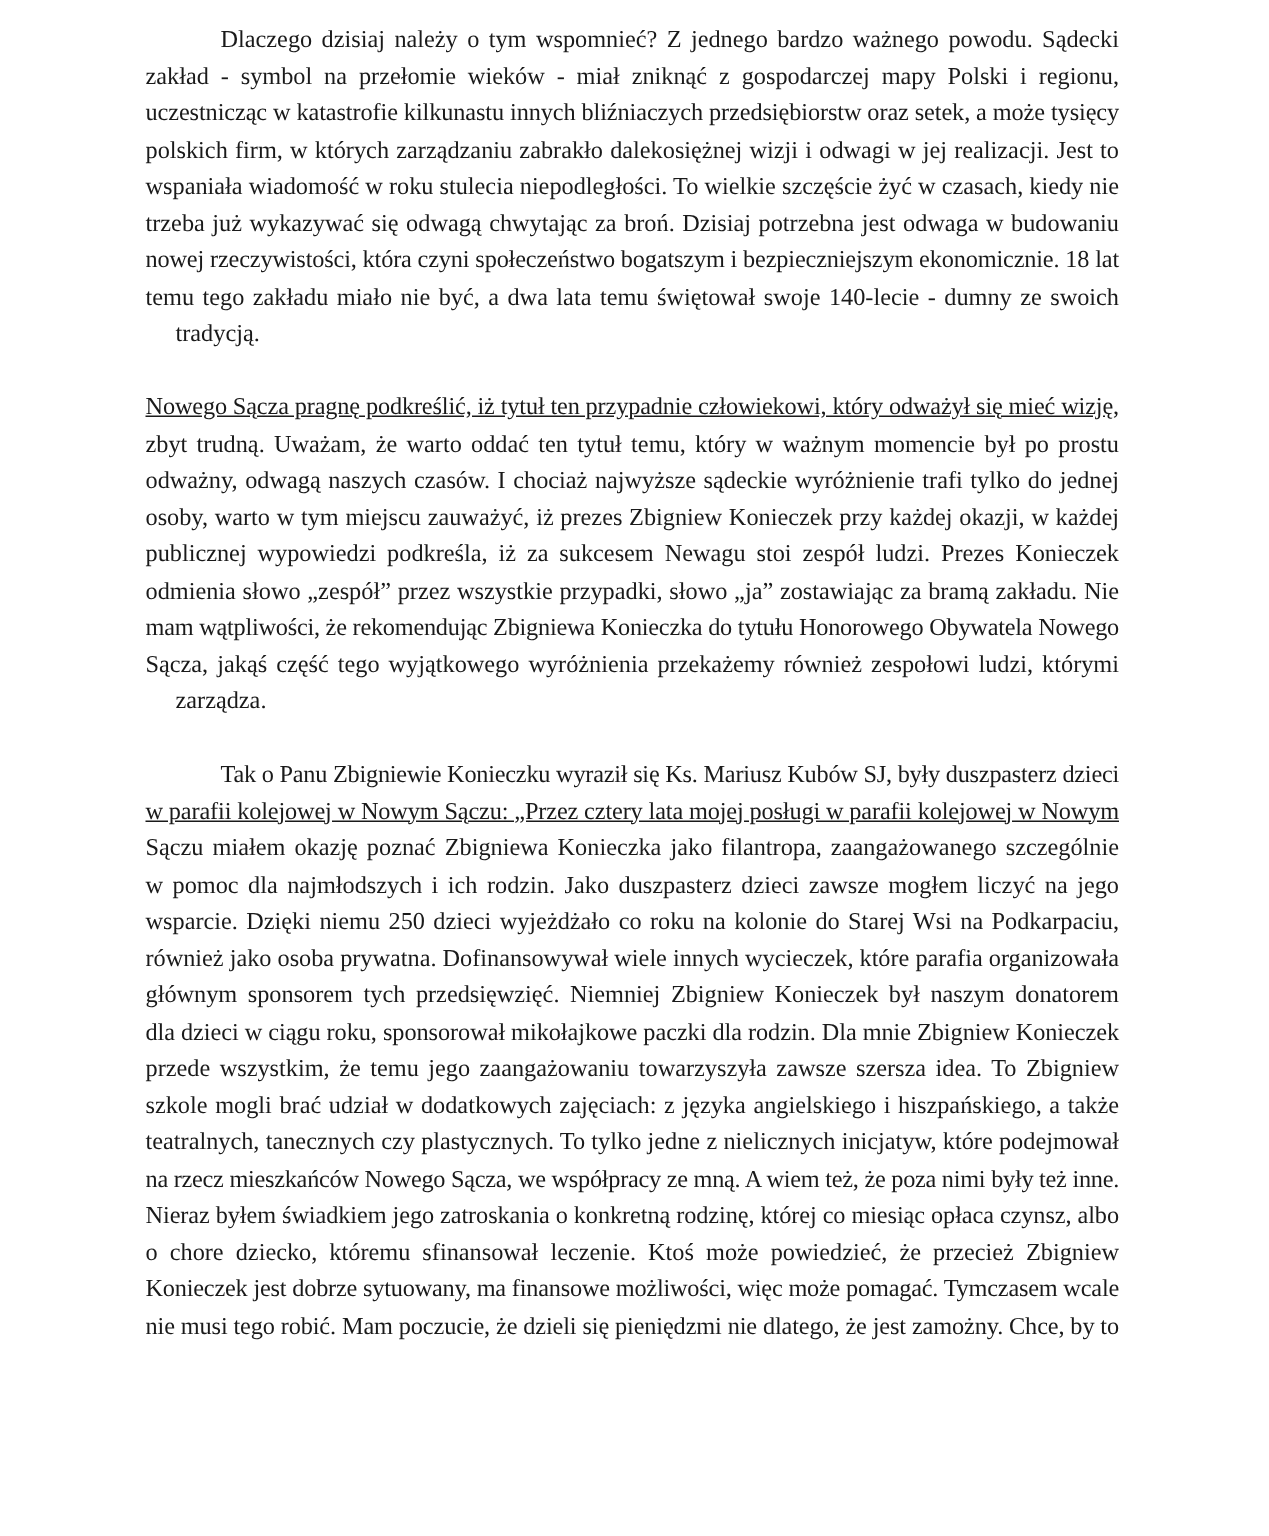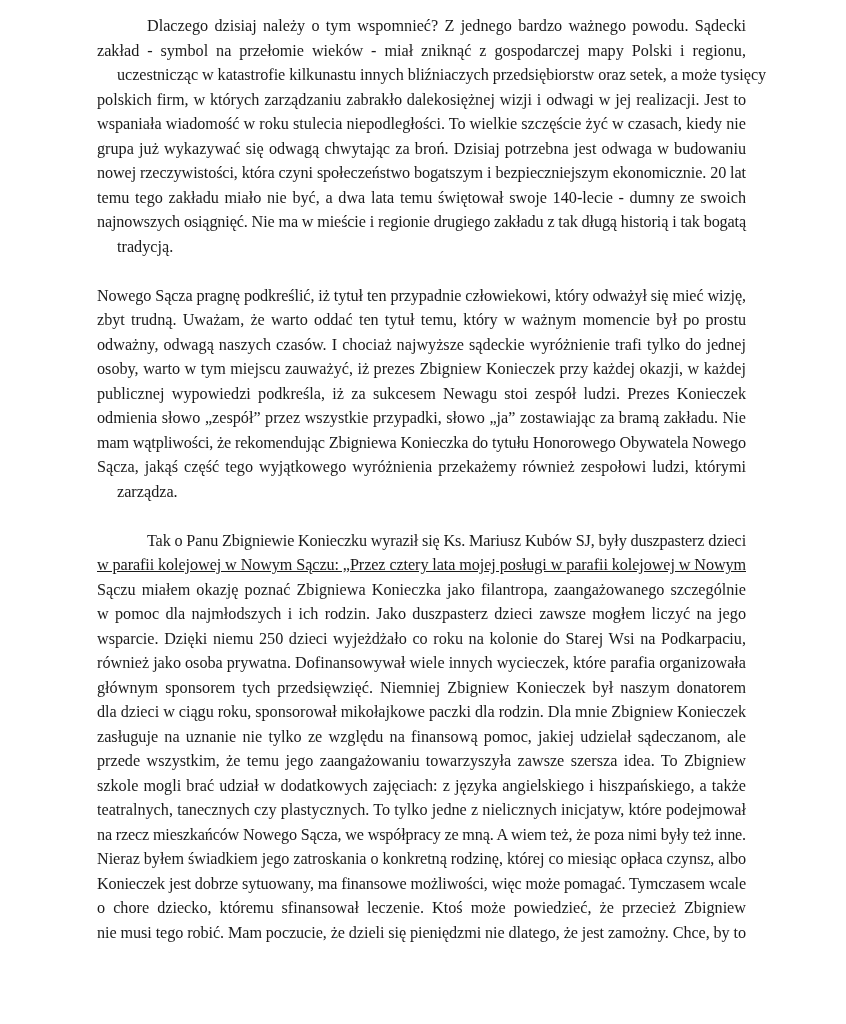--- a/index.html
+++ b/index.html
@@ -20,56 +20,54 @@
   .line.last { text-align-last: left; margin-left: 20px; }
   .line.indent { padding-left: 50px; }
 </style>
 </head>
 <body>
 
 <div class="page">
   <div class="para">
     <span class="line indent">Dlaczego dzisiaj należy o tym wspomnieć? Z jednego bardzo ważnego powodu. Sądecki</span>
     <span class="line">zakład - symbol na przełomie wieków - miał zniknąć z gospodarczej mapy Polski i regionu,</span>
-    <span class="line" style="letter-spacing: -0.063px; margin-left: 20px;">uczestnicząc w katastrofie kilkunastu innych bliźniaczych przedsiębiorstw oraz setek, a może tysięcy</span>
+    <span class="line" style="letter-spacing: -0.063px;">uczestnicząc w katastrofie kilkunastu innych bliźniaczych przedsiębiorstw oraz setek, a może tysięcy</span>
     <span class="line">polskich firm, w których zarządzaniu zabrakło dalekosiężnej wizji i odwagi w jej realizacji. Jest to</span>
     <span class="line">wspaniała wiadomość w roku stulecia niepodległości. To wielkie szczęście żyć w czasach, kiedy nie</span>
-    <span class="line">grupa już wykazywać się odwagą chwytając za broń. Dzisiaj potrzebna jest odwaga w budowaniu</span>
-    <span class="line" style="letter-spacing: -0.103px;">nowej rzeczywistości, która czyni społeczeństwo bogatszym i bezpieczniejszym ekonomicznie. 20 lat</span>
+    <span class="line">trzeba już wykazywać się odwagą chwytając za broń. Dzisiaj potrzebna jest odwaga w budowaniu</span>
+    <span class="line" style="letter-spacing: -0.103px;">nowej rzeczywistości, która czyni społeczeństwo bogatszym i bezpieczniejszym ekonomicznie. 18 lat</span>
     <span class="line">temu tego zakładu miało nie być, a dwa lata temu świętował swoje 140-lecie - dumny ze swoich</span>
-    <span class="line" style="letter-spacing: -0.139px;">najnowszych osiągnięć. Nie ma w mieście i regionie drugiego zakładu z tak długą historią i tak bogatą</span>
     <span class="line last">tradycją.</span>
   </div>
 
   <div class="para">
-    <span class="line" style="letter-spacing: -0.093px;">Nowego Sącza pragnę podkreślić, iż tytuł ten przypadnie człowiekowi, który odważył się mieć wizję,</span>
+    <span class="line" style="letter-spacing: -0.093px; text-decoration: underline;">Nowego Sącza pragnę podkreślić, iż tytuł ten przypadnie człowiekowi, który odważył się mieć wizję,</span>
     <span class="line">zbyt trudną. Uważam, że warto oddać ten tytuł temu, który w ważnym momencie był po prostu</span>
     <span class="line">odważny, odwagą naszych czasów. I chociaż najwyższe sądeckie wyróżnienie trafi tylko do jednej</span>
     <span class="line">osoby, warto w tym miejscu zauważyć, iż prezes Zbigniew Konieczek przy każdej okazji, w każdej</span>
     <span class="line">publicznej wypowiedzi podkreśla, iż za sukcesem Newagu stoi zespół ludzi. Prezes Konieczek</span>
     <span class="line">odmienia słowo „zespół” przez wszystkie przypadki, słowo „ja” zostawiając za bramą zakładu. Nie</span>
     <span class="line" style="letter-spacing: -0.156px;">mam wątpliwości, że rekomendując Zbigniewa Konieczka do tytułu Honorowego Obywatela Nowego</span>
     <span class="line">Sącza, jakąś część tego wyjątkowego wyróżnienia przekażemy również zespołowi ludzi, którymi</span>
     <span class="line last">zarządza.</span>
   </div>
 
   <div class="para">
     <span class="line indent" style="letter-spacing: -0.152px;">Tak o Panu Zbigniewie Konieczku wyraził się Ks. Mariusz Kubów SJ, były duszpasterz dzieci</span>
     <span class="line" style="letter-spacing: -0.091px; text-decoration: underline;">w parafii kolejowej w Nowym Sączu: „Przez cztery lata mojej posługi w parafii kolejowej w Nowym</span>
     <span class="line">Sączu miałem okazję poznać Zbigniewa Konieczka jako filantropa, zaangażowanego szczególnie</span>
     <span class="line">w pomoc dla najmłodszych i ich rodzin. Jako duszpasterz dzieci zawsze mogłem liczyć na jego</span>
     <span class="line">wsparcie. Dzięki niemu 250 dzieci wyjeżdżało co roku na kolonie do Starej Wsi na Podkarpaciu,</span>
     <span class="line" style="letter-spacing: -0.007px;">również jako osoba prywatna. Dofinansowywał wiele innych wycieczek, które parafia organizowała</span>
     <span class="line">głównym sponsorem tych przedsięwzięć. Niemniej Zbigniew Konieczek był naszym donatorem</span>
     <span class="line" style="letter-spacing: -0.034px;">dla dzieci w ciągu roku, sponsorował mikołajkowe paczki dla rodzin. Dla mnie Zbigniew Konieczek</span>
-    <span class="line">zasługuje na uznanie nie tylko ze względu na finansową pomoc, jakiej udzielał sądeczanom, ale</span>
     <span class="line">przede wszystkim, że temu jego zaangażowaniu towarzyszyła zawsze szersza idea. To Zbigniew</span>
     <span class="line">szkole mogli brać udział w dodatkowych zajęciach: z języka angielskiego i hiszpańskiego, a także</span>
     <span class="line">teatralnych, tanecznych czy plastycznych. To tylko jedne z nielicznych inicjatyw, które podejmował</span>
     <span class="line" style="letter-spacing: -0.174px;">na rzecz mieszkańców Nowego Sącza, we współpracy ze mną. A wiem też, że poza nimi były też inne.</span>
     <span class="line" style="letter-spacing: -0.051px;">Nieraz byłem świadkiem jego zatroskania o konkretną rodzinę, której co miesiąc opłaca czynsz, albo</span>
+    <span class="line">o chore dziecko, któremu sfinansował leczenie. Ktoś może powiedzieć, że przecież Zbigniew</span>
     <span class="line" style="letter-spacing: -0.13px;">Konieczek jest dobrze sytuowany, ma finansowe możliwości, więc może pomagać. Tymczasem wcale</span>
-    <span class="line">o chore dziecko, któremu sfinansował leczenie. Ktoś może powiedzieć, że przecież Zbigniew</span>
     <span class="line" style="letter-spacing: -0.08px;">nie musi tego robić. Mam poczucie, że dzieli się pieniędzmi nie dlatego, że jest zamożny. Chce, by to</span>
 
   </div>
 
 </div>
 
 </body></html>

